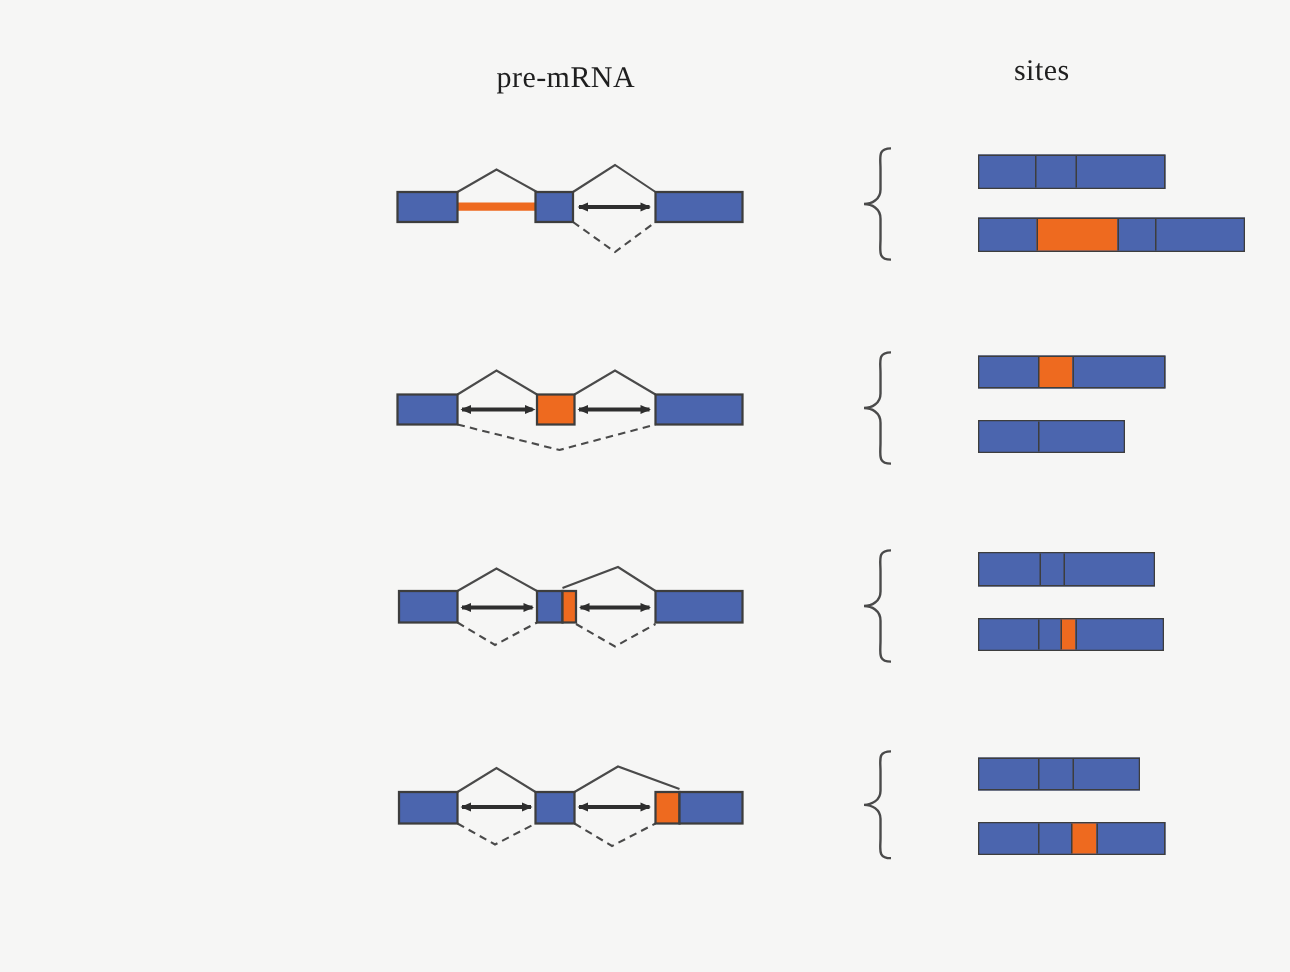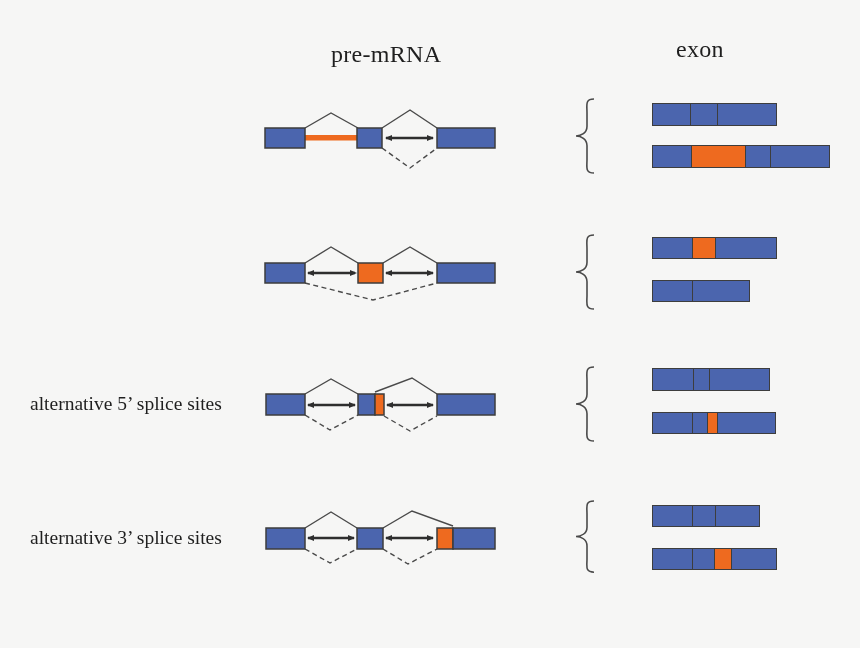--- a/index.html
+++ b/index.html
@@ -7,21 +7,21 @@
     position: relative;
     width: 860px;
     height: 648px;
     background: var(--bg, #F6F6F5);
     font-family: "Liberation Serif", "DejaVu Serif", serif;
     color: var(--text, #1F1F1F);
     overflow: hidden;
   }
   .col-header {
     position: absolute;
-    font-size: 24px;
+    font-size: 20px;
     letter-spacing: 0.3px;
   }
   .row-label {
     position: absolute;
     left: 30px;
     font-size: 19.5px;
     white-space: nowrap;
   }
   svg.pre, svg.brace { position: absolute; overflow: visible; }
   .exon        { fill: var(--exon-blue); stroke: var(--outline); stroke-width: 1.5; }
@@ -43,24 +43,22 @@
   .seg + .seg { border-left: 1.6px solid var(--outline); }
   .seg-blue   { background: var(--exon-blue); }
   .seg-orange { background: var(--highlight-orange); }
 </style>
 </head>
 <body>
 
 <div class="canvas">
 
   <div class="col-header" style="left:331px; top:41px;">pre-mRNA</div>
-  <div class="col-header" style="left:676px; top:36px;">exon</div>
+  <div class="col-header" style="left:676px; top:36px;">sites</div>
 
-  <div class="row-label" style="top:393px;">alternative 5’ splice sites</div>
-  <div class="row-label" style="top:527px;">alternative 3’ splice sites</div>
 
   <svg class="pre" style="left:255px; top:98px;" width="260" height="85">
     <path class="splice-solid" d="M50,30 L76,15 L103,30"></path>
     <path class="splice-solid" d="M127,30 L155,12 L182,30"></path>
     <path class="splice-dashed" d="M127,50 L155,70 L182,50"></path>
     <rect class="retained" x="50" y="37" width="53" height="5.5"></rect>
     <line class="intron-line" x1="131" y1="40" x2="178" y2="40"></line>
     <polygon class="arrow" points="137,37 130,40 137,43"></polygon>
     <polygon class="arrow" points="172,37 179,40 172,43"></polygon>
     <rect class="exon" x="10" y="30" width="40" height="20"></rect>

